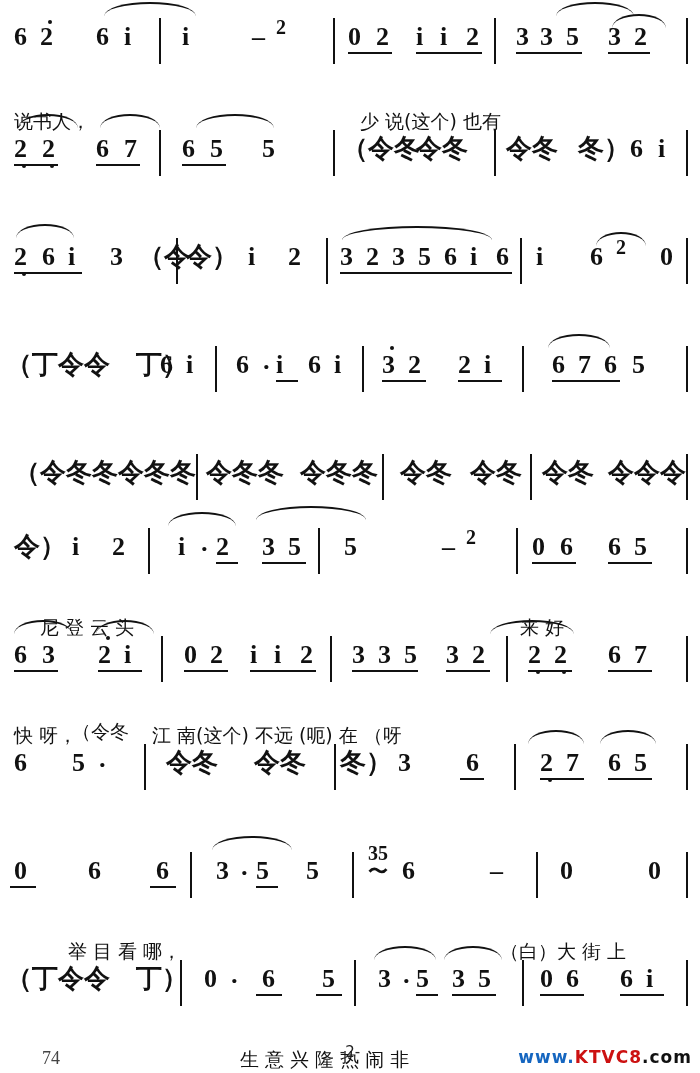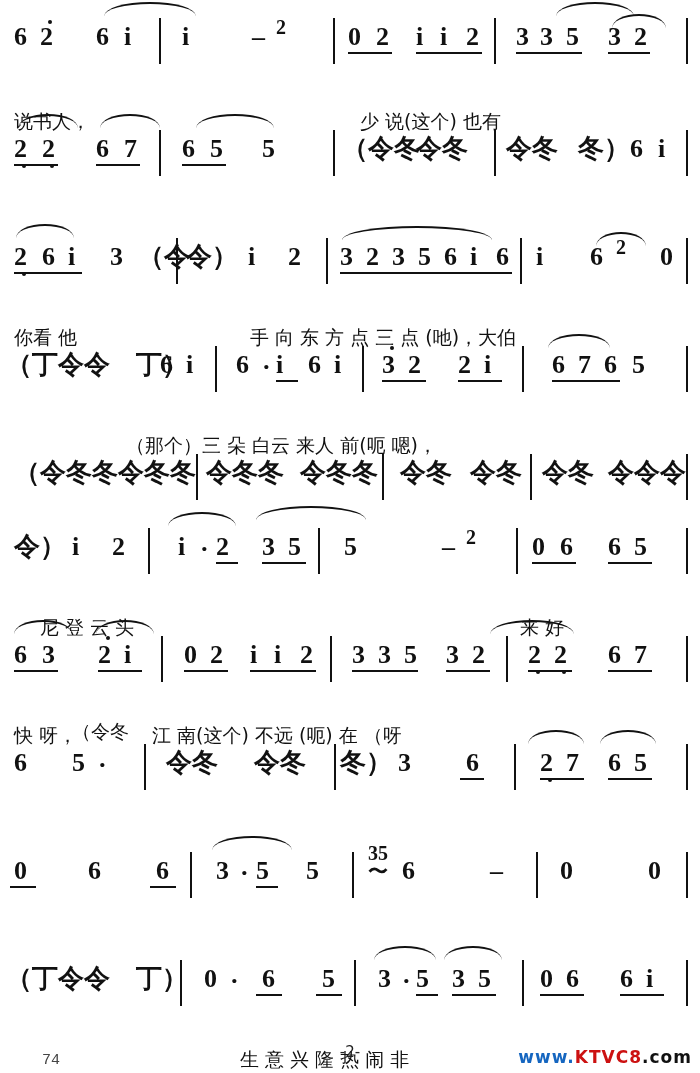--- a/index.html
+++ b/index.html
@@ -79,22 +79,22 @@
     position:absolute;right:8px;bottom:2px;
     font-family:"DejaVu Sans", sans-serif;
     font-size:17px;font-weight:700;
     letter-spacing:1px;
   }
   .wm .w{color:#1566c0;}
   .wm .k{color:#111;}
   .wm .red{color:#cc1111;}
   .leftnum{
     position:absolute;left:42px;bottom:0;
-    font-family:Liberation Mono, monospace;
-    font-size:15px;color:#444;
+    font-family:Liberation Serif, serif;
+    font-size:18px;color:#444;
   }
 </style>
 </head>
 <body>
 
 <div class="page">
 
   <div class="system" style="position:absolute;left:0;top:10px;height:92px;">
     <div class="notes">
       <div class="slur" style="left:104px;top:-8px;width:92px;"></div>
@@ -204,24 +204,20 @@
       <span class="cell n" style="left:496px;top:14px;">6</span>
       <div class="beam" style="left:340px;top:42px;width:172px;"></div>
       <div class="bar" style="left:520px;top:8px;"></div>
 
       <span class="cell n" style="left:536px;top:14px;">i</span>
       <span class="cell n" style="left:590px;top:14px;">6</span>
       <span class="cell small" style="left:616px;top:6px;">2</span>
       <span class="cell n" style="left:660px;top:14px;">0</span>
       <div class="bar" style="left:686px;top:8px;"></div>
     </div>
-    <div class="lyrics">
-      <span class="cell txt" style="left:14px;top:52px;">你看   他</span>
-      <span class="cell txt" style="left:250px;top:52px;">手 向  东  方  点  三 点 (吔)，大伯</span>
-    </div>
   </div>
 
   <div class="system" style="position:absolute;left:0;top:338px;height:92px;">
     <div class="notes">
       <div class="slur" style="left:548px;top:-4px;width:62px;"></div>
 
       <span class="cell n" style="left:6px;top:14px;">（丁令令　丁）</span>
       <span class="cell n" style="left:160px;top:14px;">6</span>
       <span class="cell n" style="left:186px;top:14px;">i</span>
       <div class="bar" style="left:215px;top:8px;"></div>
@@ -244,23 +240,20 @@
       <span class="cell n" style="left:484px;top:14px;">i</span>
       <div class="beam" style="left:458px;top:42px;width:44px;"></div>
       <div class="bar" style="left:522px;top:8px;"></div>
 
       <span class="cell n" style="left:552px;top:14px;">6</span>
       <span class="cell n" style="left:578px;top:14px;">7</span>
       <span class="cell n" style="left:604px;top:14px;">6</span>
       <div class="beam" style="left:552px;top:42px;width:68px;"></div>
       <span class="cell n" style="left:632px;top:14px;">5</span>
       <div class="bar" style="left:686px;top:8px;"></div>
-    </div>
-    <div class="lyrics">
-      <span class="cell txt" style="left:126px;top:52px;">（那个）三 朵 白云  来人 前(呃  嗯)，</span>
     </div>
   </div>
 
   <div class="system" style="position:absolute;left:0;top:446px;height:60px;">
     <div class="notes">
       <span class="cell n" style="left:14px;top:14px;">（令冬冬</span>
       <span class="cell n" style="left:118px;top:14px;">令冬冬</span>
       <div class="bar" style="left:196px;top:8px;"></div>
       <span class="cell n" style="left:206px;top:14px;">令冬冬</span>
       <span class="cell n" style="left:300px;top:14px;">令冬冬</span>
@@ -420,20 +413,24 @@
       <span class="cell small" style="left:368px;top:-2px;">35</span>
       <span class="cell small" style="left:368px;top:14px;">〜</span>
       <span class="cell n" style="left:402px;top:14px;">6</span>
       <span class="cell n" style="left:490px;top:14px;">–</span>
       <div class="bar" style="left:536px;top:8px;"></div>
 
       <span class="cell n" style="left:560px;top:14px;">0</span>
       <span class="cell n" style="left:648px;top:14px;">0</span>
       <div class="bar" style="left:686px;top:8px;"></div>
     </div>
+    <div class="lyrics">
+      <span class="cell txt" style="left:68px;top:52px;">举  目  看  哪，</span>
+      <span class="cell txt" style="left:500px;top:52px;">（白）大 街  上</span>
+    </div>
   </div>
 
   <div class="system" style="position:absolute;left:0;top:952px;height:92px;">
     <div class="notes">
       <div class="slur" style="left:374px;top:-6px;width:62px;"></div>
       <div class="slur" style="left:444px;top:-6px;width:58px;"></div>
 
       <span class="cell n" style="left:6px;top:14px;">（丁令令　丁）</span>
       <div class="bar" style="left:180px;top:8px;"></div>
 

